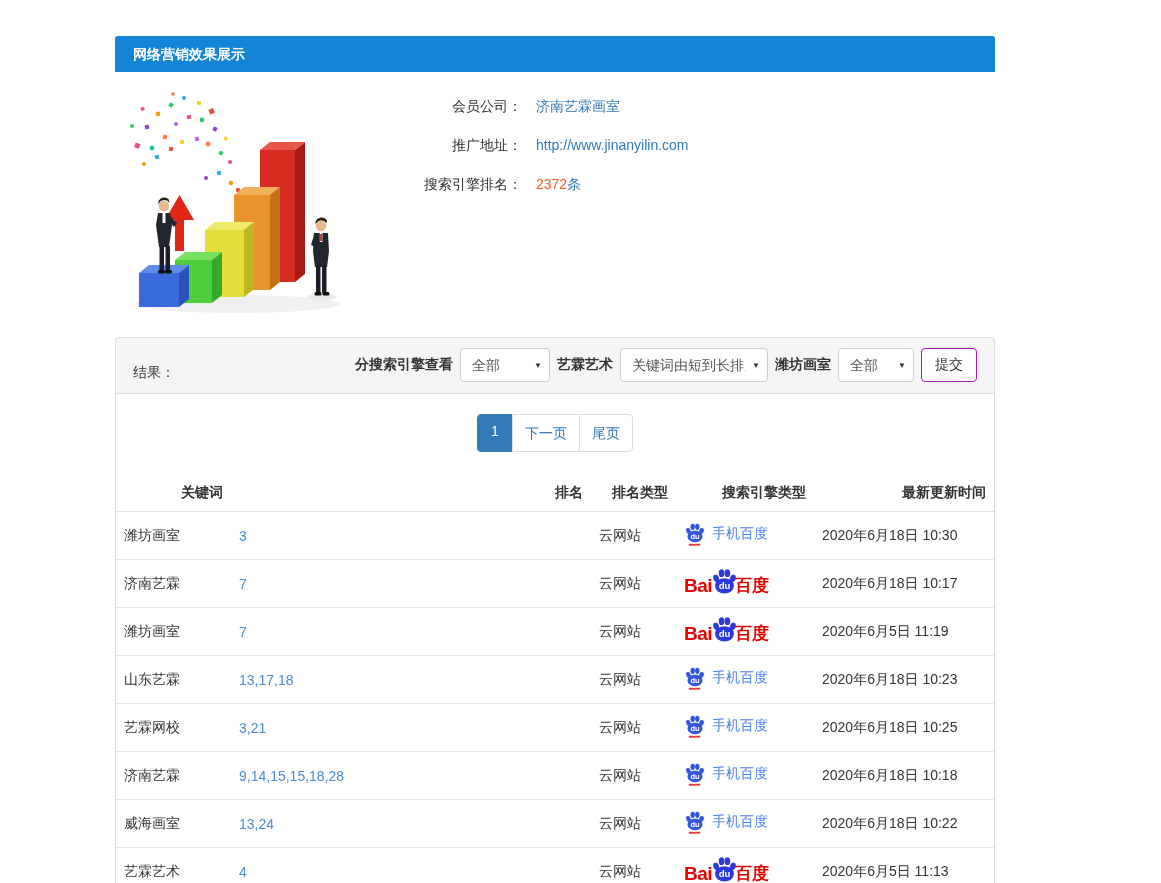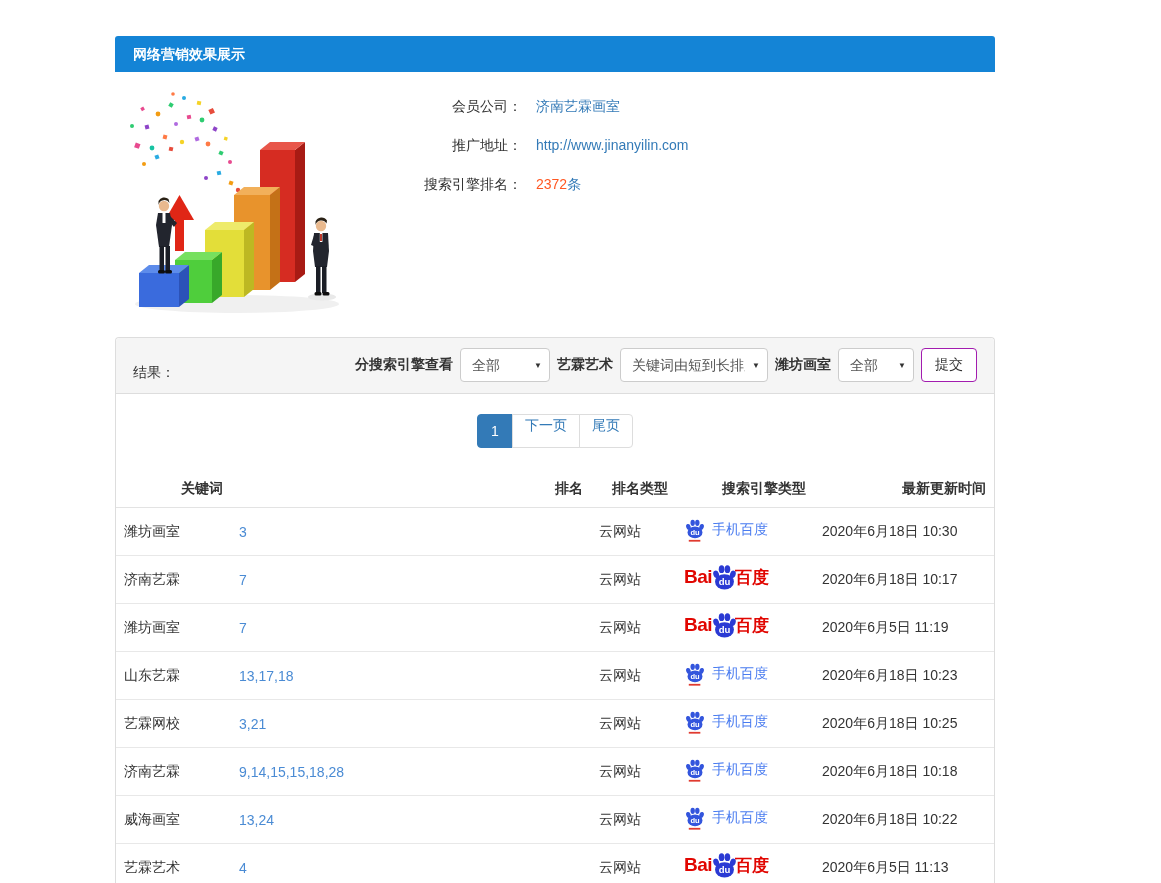--- a/index.html
+++ b/index.html
@@ -55,21 +55,21 @@
     height:34px; padding:0 13px; background:#fff; border:1px solid #a21caf;
     border-radius:4px; font-size:14px; color:#333; cursor:pointer;
     font-family:inherit;
   }
 
   .panel-results-body { background:#fff; padding-top:20px; }
 
   
   .pagination { display:flex; justify-content:center; }
   .page-item {
-    display:inline-block; padding:0 12px; line-height:20px; font-size:14px;
+    display:inline-block; padding:8px 12px; line-height:20px; font-size:14px;
     color:var(--link-blue,#337ab7); background:#fff; border:1px solid #ddd;
     text-decoration:none; margin-left:-1px;
   }
   .page-item.first { border-radius:4px 0 0 4px; margin-left:0; }
   .page-item.last { border-radius:0 4px 4px 0; }
   .page-item.active {
     background:var(--link-blue,#337ab7); border-color:var(--link-blue,#337ab7);
     color:#fff; padding:6px 13px;
   }
 
@@ -82,21 +82,21 @@
   table.results td { padding:10px 8px; border-bottom:1px solid #e8e8e8; font-size:14px; }
   th.col-keyword, td.td-keyword { width:115px; }
   th.col-rank,    td.td-rank    { width:360px; }
   th.col-ranktype,td.td-ranktype{ width:85px; }
   th.col-engine,  td.td-engine  { width:138px; }
   a.rank-link { color:#4a8bd4; text-decoration:none; }
 
   
   .engine-mobile { display:inline-flex; align-items:center; gap:6px; }
   .engine-mobile-label { color:#4a7cf0; font-size:14px; }
-  .engine-baidu { display:inline-flex; align-items:flex-start; }
+  .engine-baidu { display:inline-flex; align-items:flex-end; }
   .engine-baidu .bai {
     color:var(--baidu-red,#e10601); font-weight:bold; font-size:19px;
     letter-spacing:-0.5px;
   }
   .engine-baidu .baidu-cn {
     color:var(--baidu-red,#e10601); font-weight:bold; font-size:17px; margin-left:-2px;
   }
   .paw-sm { width:22px; height:24px; }
   .paw-lg { width:27px; height:27px; margin:0 -1px 0 -1px; position:relative; top:-2px; }
 </style>

